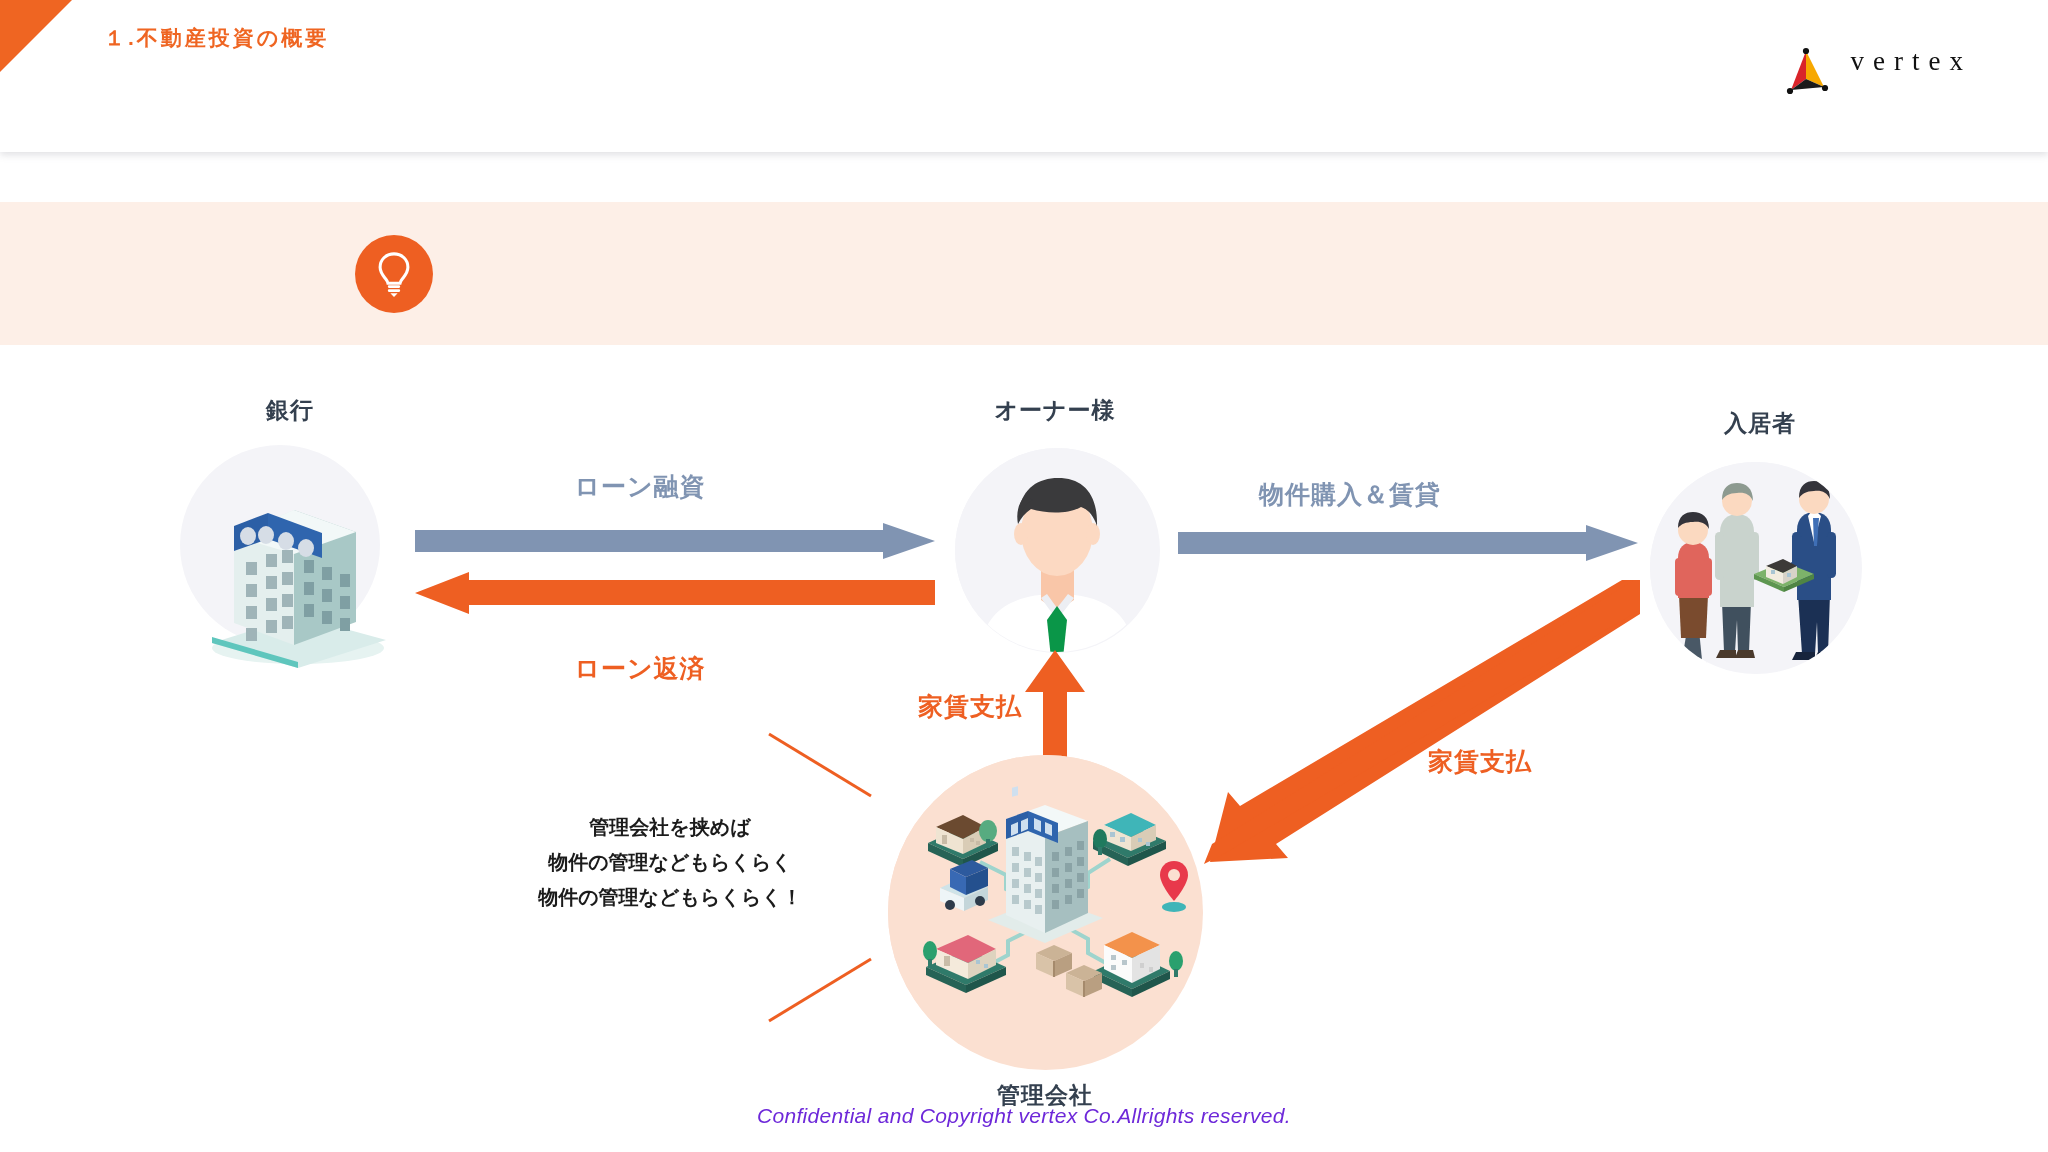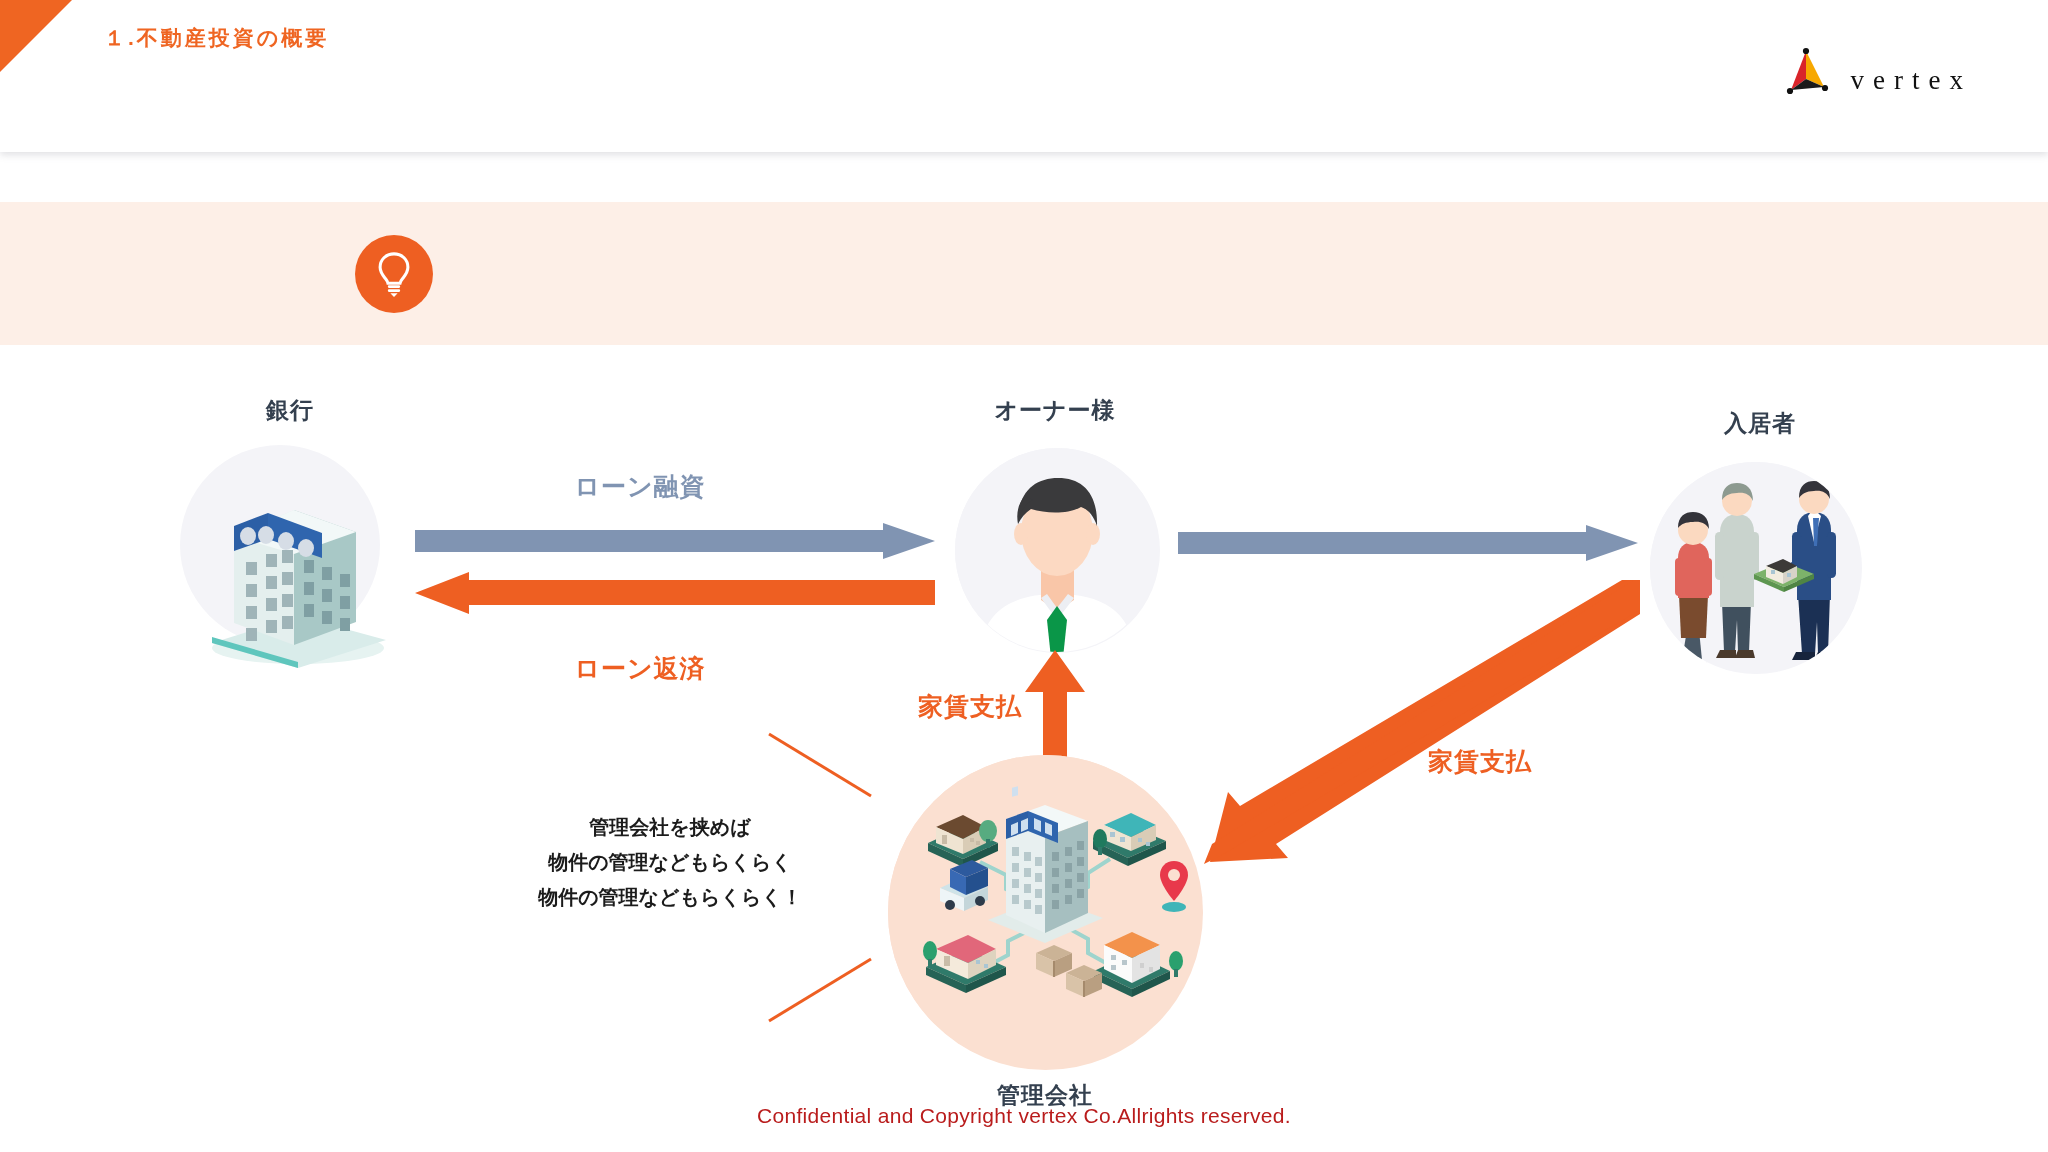--- a/index.html
+++ b/index.html
@@ -55,21 +55,21 @@
     letter-spacing: 7px;
     white-space: nowrap;
   }
 
   
   .logo {
     position: absolute;
     right: 76px;
     top: 46px;
     display: flex;
-    align-items: flex-end;
+    align-items: flex-start;
     gap: 16px;
   }
   .logo-mark { width: 56px; height: 50px; display:block; }
   .logo-text {
     font-family: "Liberation Serif", "DejaVu Serif", serif;
     font-size: 27px;
     color: #111111;
     letter-spacing: 9px;
     white-space: nowrap;
   }
@@ -156,22 +156,23 @@
     white-space: nowrap;
   }
 
   .footer {
     position: absolute;
     left: 0;
     bottom: 24px;
     width: 2048px;
     text-align: center;
     font-size: 21px;
-    color: #b91c1c;
+    color: #6d28d9;
     letter-spacing: 0.3px;
+    font-style: italic;
   }
 </style>
 </head>
 <body>
 
 <div class="slide">
 
   <div class="header">
     <div class="corner-triangle"></div>
 
@@ -283,20 +284,21 @@
 
         <path d="M63 76 C62 44 80 30 103 30 C128 30 143 46 142 78 C138 66 132 61 126 59 C114 66 92 66 76 61 C70 65 66 70 63 76 Z" fill="#3a3a3c"></path>
         <path d="M63 76 C64 64 70 56 78 52 L70 48 C63 55 61 66 63 76 Z" fill="#3a3a3c"></path>
 
         <path d="M86 150 L102 172 L119 150 L113 146 L102 160 L92 146 Z" fill="#eceef3"></path>
 
         <path d="M102 158 L112 172 L108 210 L96 210 L92 172 Z" fill="#0a9648"></path>
       </g>
     </svg>
 
+    <div class="flow-label blue" style="left:1190px; top:478px; width:320px;">物件購入＆賃貸</div>
     <svg class="art" style="left:1178px; top:525px; width:460px; height:36px;" viewBox="0 0 460 36">
       <polygon points="0,7 408,7 408,0 460,18 408,36 408,29 0,29" fill="#8094b2"></polygon>
     </svg>
 
     <div class="node-label" style="left:1670px; top:408px; width:180px;">入居者</div>
     <div class="circle-bg" style="left:1650px; top:462px; width:210px; height:210px;"></div>
     <svg class="art" style="left:1650px; top:462px; width:212px; height:215px;" viewBox="0 0 212 215">
       <defs>
         <clipPath id="tenClip">
             <circle cx="106" cy="106" r="106"></circle>

